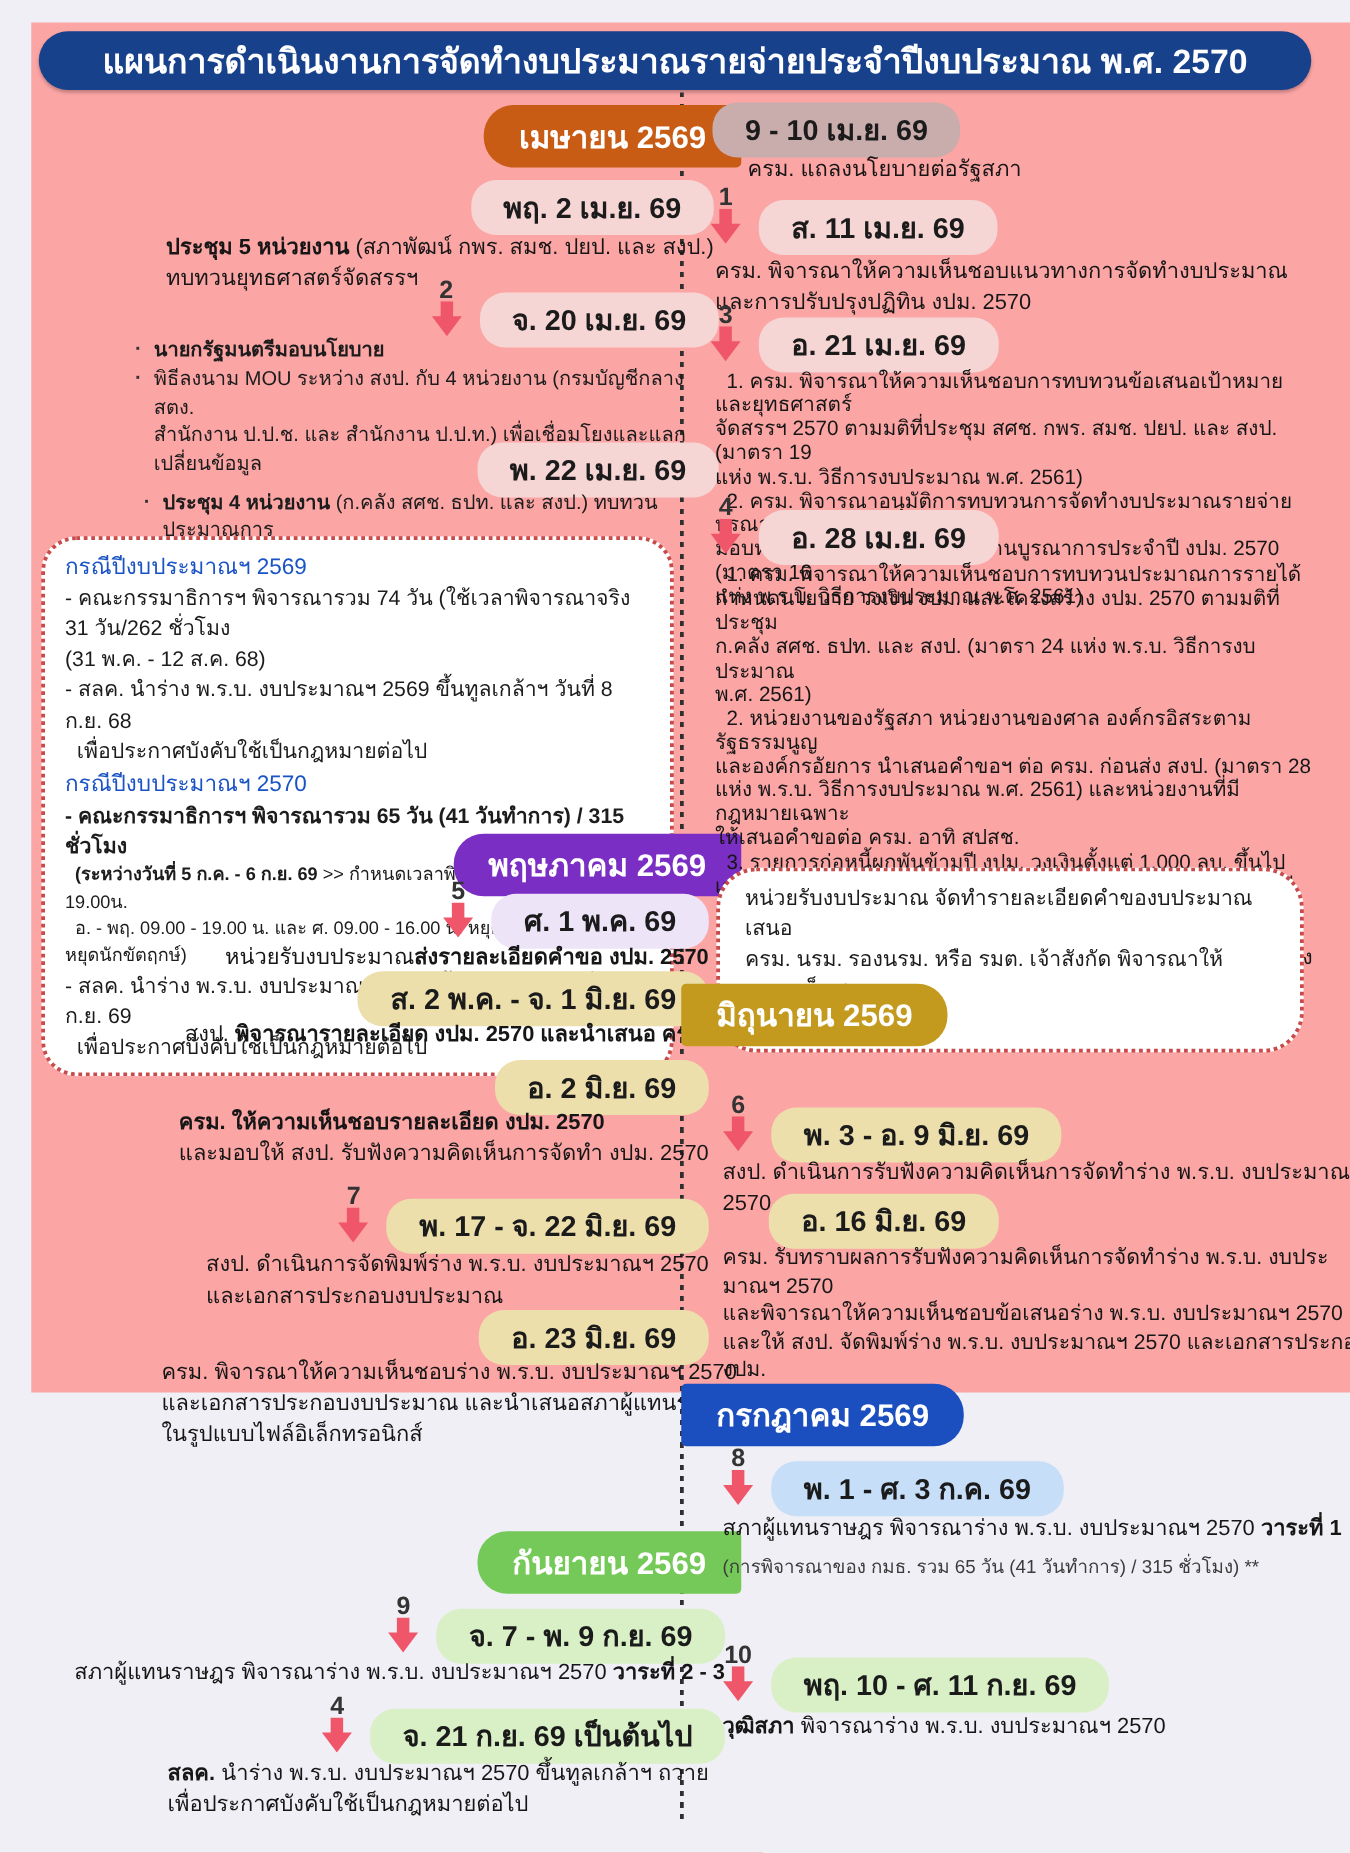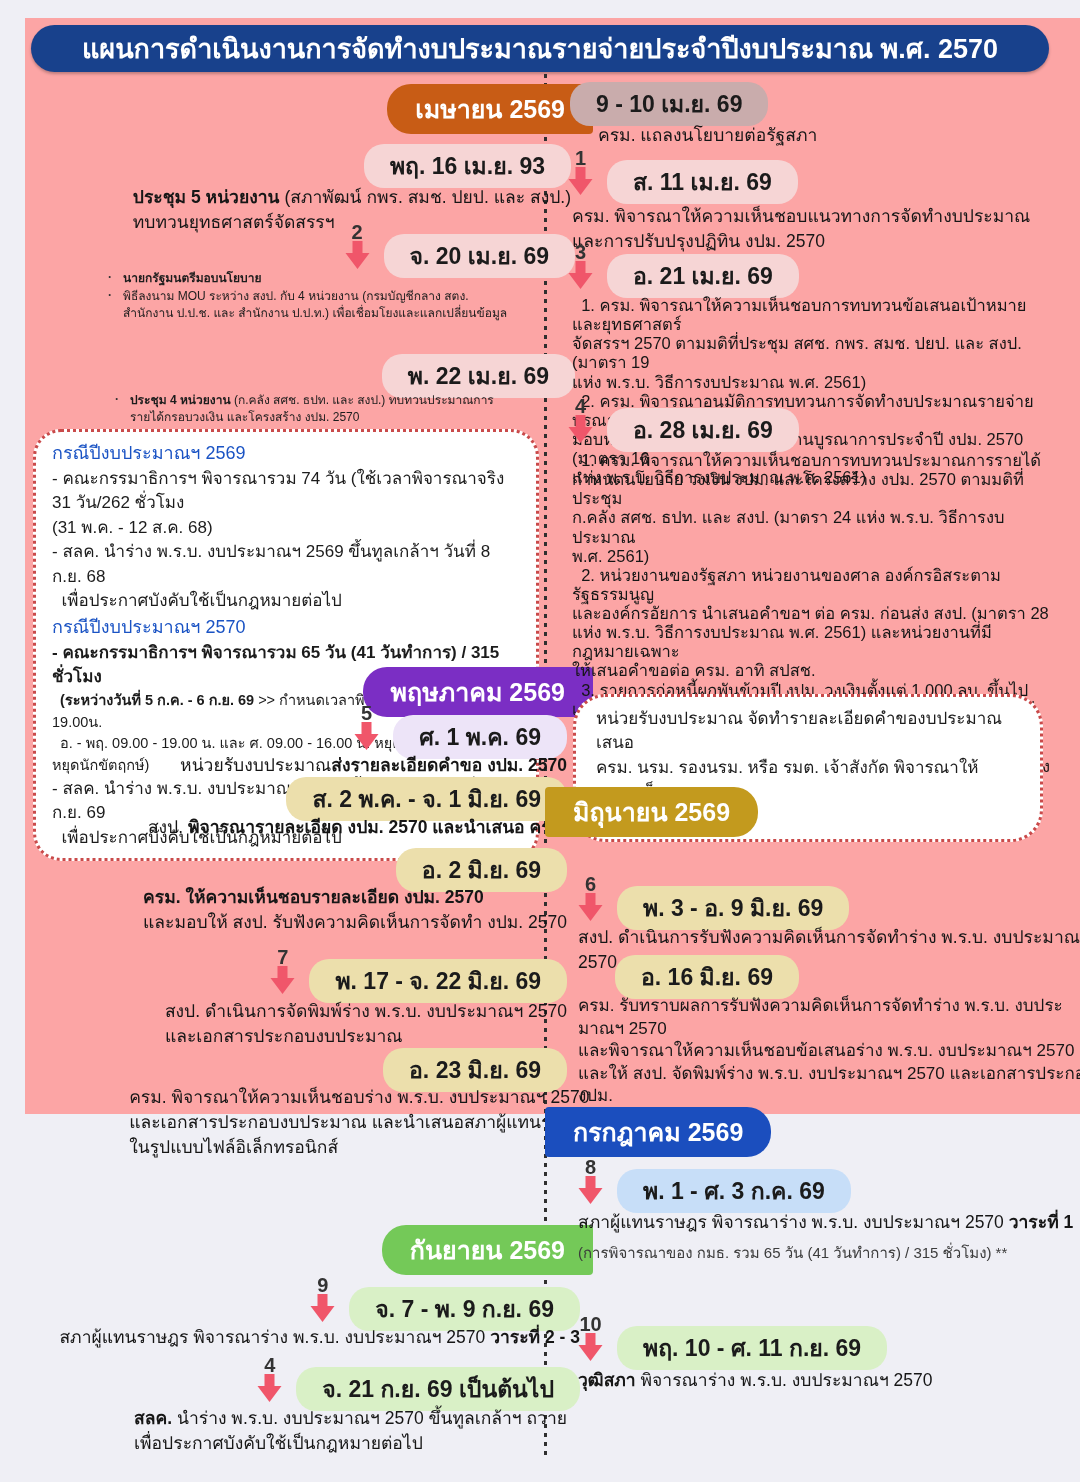--- a/index.html
+++ b/index.html
@@ -59,21 +59,21 @@
     white-space:pre-line;
   }
   .cap b{font-weight:700;margin-top:22px;}
   .t-right{text-align:left;}
   .list{
     position:absolute;font-size:16.5px;line-height:1.16;color:#161616;
     white-space:pre-line;
   }
   .bullets{position:absolute;}
   .bi{
-    position:relative;padding-left:17px;font-size:12px;line-height:1.4;
+    position:relative;padding-left:17px;font-size:16px;line-height:1.4;
     white-space:pre-line;margin-bottom:1px;
   }
   .bi::before{content:"\00B7";position:absolute;left:2px;top:-1px;font-weight:700;color:#333;}
   .bi b{font-weight:700;}
   .dashbox{
     position:absolute;border:3px dotted #C94A4A;border-radius:28px;
     background:#fff;box-sizing:border-box;padding:8px 16px;
   }
   .bh{color:#1A53C4;font-weight:400;font-size:18px;line-height:1.5;}
   .bl{font-size:17px;line-height:1.44;color:#1c1c1c;white-space:pre-line;}
@@ -86,21 +86,21 @@
 
 <div class="card">
 
   <div class="hdr">แผนการดำเนินงานการจัดทำงบประมาณรายจ่ายประจำปีงบประมาณ พ.ศ. 2570</div>
 
   <div class="divider"></div>
 
   <div class="month m-left m-orange" style="top:66px;right:510px;">เมษายน 2569</div>
 
   <div class="row r-end" style="top:126px;right:532px;">
-    <span class="badge c-pink">พฤ. 16 เม.ย. 93</span>
+    <span class="badge c-pink">พฤ. 2 เม.ย. 69</span>
   </div>
   <div class="cap t-right" style="top:167px;right:532px;"><b>ประชุม 5 หน่วยงาน </b><span>(สภาพัฒน์ กพร. สมช. ปยป. และ สงป.)
 ทบทวนยุทธศาสตร์จัดสรรฯ</span></div>
 
   <div class="row r-end" style="top:216px;right:528px;">
     <span class="numarrow">
       <span class="num">2</span>
       <svg class="arr" viewBox="0 0 24 28">
           <path d="M7 0h10v12h7L12 28 0 12h7z"></path>
         </svg>

